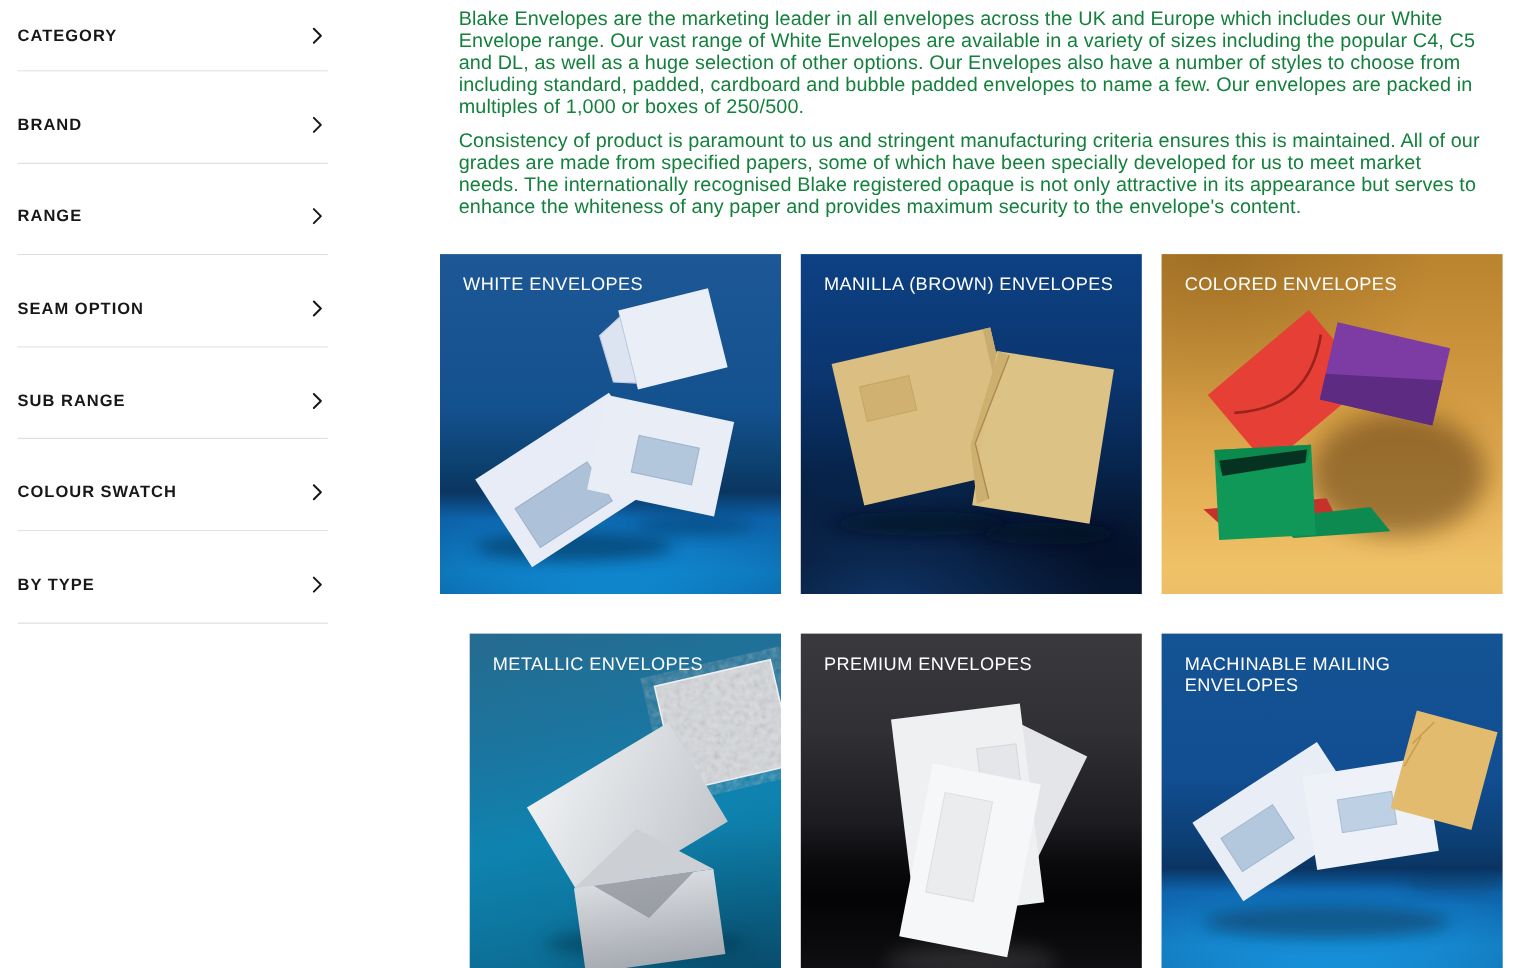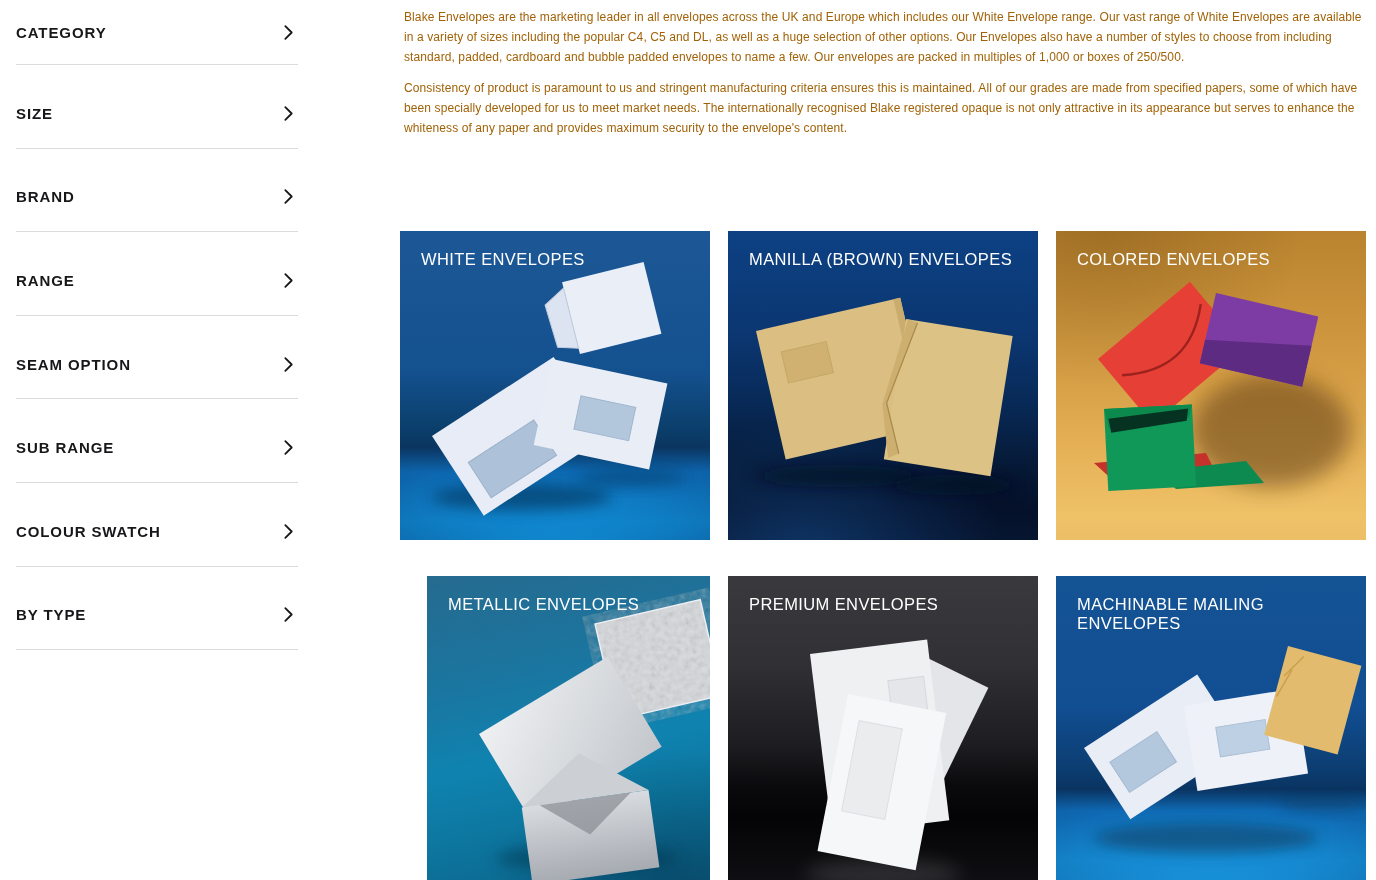--- a/index.html
+++ b/index.html
@@ -13,21 +13,21 @@
     border-bottom:1px solid #dbdbdb;cursor:pointer;background:#fff;}
   .filter-item:first-child{height:65px;padding-top:0;}
   .filter-label{font-size:15px;font-weight:bold;letter-spacing:.9px;color:#17171a;}
   .chev{display:flex;align-items:center;padding-right:4px;}
   .chev svg{width:11px;height:17px;stroke:#17171a;stroke-width:1.7;fill:none;
     stroke-linecap:round;stroke-linejoin:round;}
 
   
   .main{position:absolute;left:400px;top:0;width:966px;}
   .intro{padding-top:7px;}
-  .intro p{margin:0 4px 11px;font-size:12px;line-height:20px;color:#a16207;
+  .intro p{margin:0 17px 11px;font-size:18px;line-height:20px;color:#15803d;
     letter-spacing:.1px;}
 
   
   .tiles{position:absolute;left:400px;top:231px;display:grid;
     grid-template-columns:repeat(3,310px);grid-auto-rows:309px;gap:36px 18px;}
   .tile{position:relative;overflow:hidden;cursor:pointer;}
   .tile svg{position:absolute;left:0;top:0;width:310px;height:309px;display:block;}
   .tile-title{position:absolute;left:21px;top:19px;right:10px;z-index:2;
     color:#fff;font-size:16.5px;letter-spacing:.4px;line-height:1.18;font-weight:400;}
 
@@ -57,28 +57,20 @@
 <nav class="sidebar">
   <div class="filter-item">
     <span class="filter-label">CATEGORY</span>
     <span class="chev">
         <svg viewBox="0 0 10 16">
           <polyline points="2,2 8,8 2,14"></polyline>
         </svg>
       </span>
   </div>
   <div class="filter-item">
-    <span class="filter-label">SIZE</span>
-    <span class="chev">
-        <svg viewBox="0 0 10 16">
-          <polyline points="2,2 8,8 2,14"></polyline>
-        </svg>
-      </span>
-  </div>
-  <div class="filter-item">
     <span class="filter-label">BRAND</span>
     <span class="chev">
         <svg viewBox="0 0 10 16">
           <polyline points="2,2 8,8 2,14"></polyline>
         </svg>
       </span>
   </div>
   <div class="filter-item">
     <span class="filter-label">RANGE</span>
     <span class="chev">

